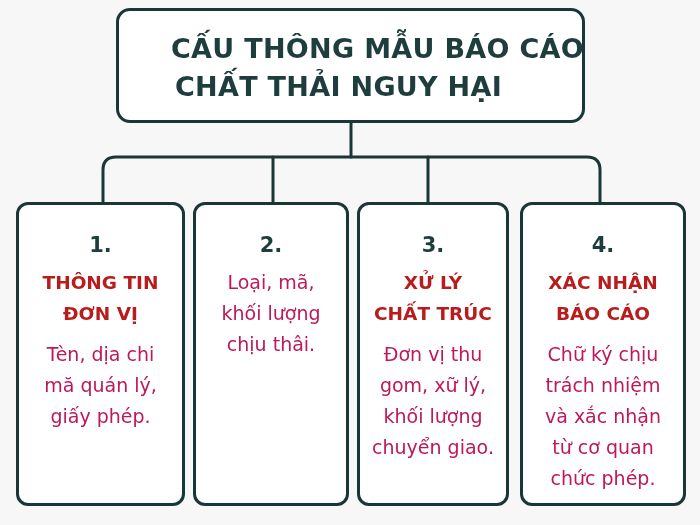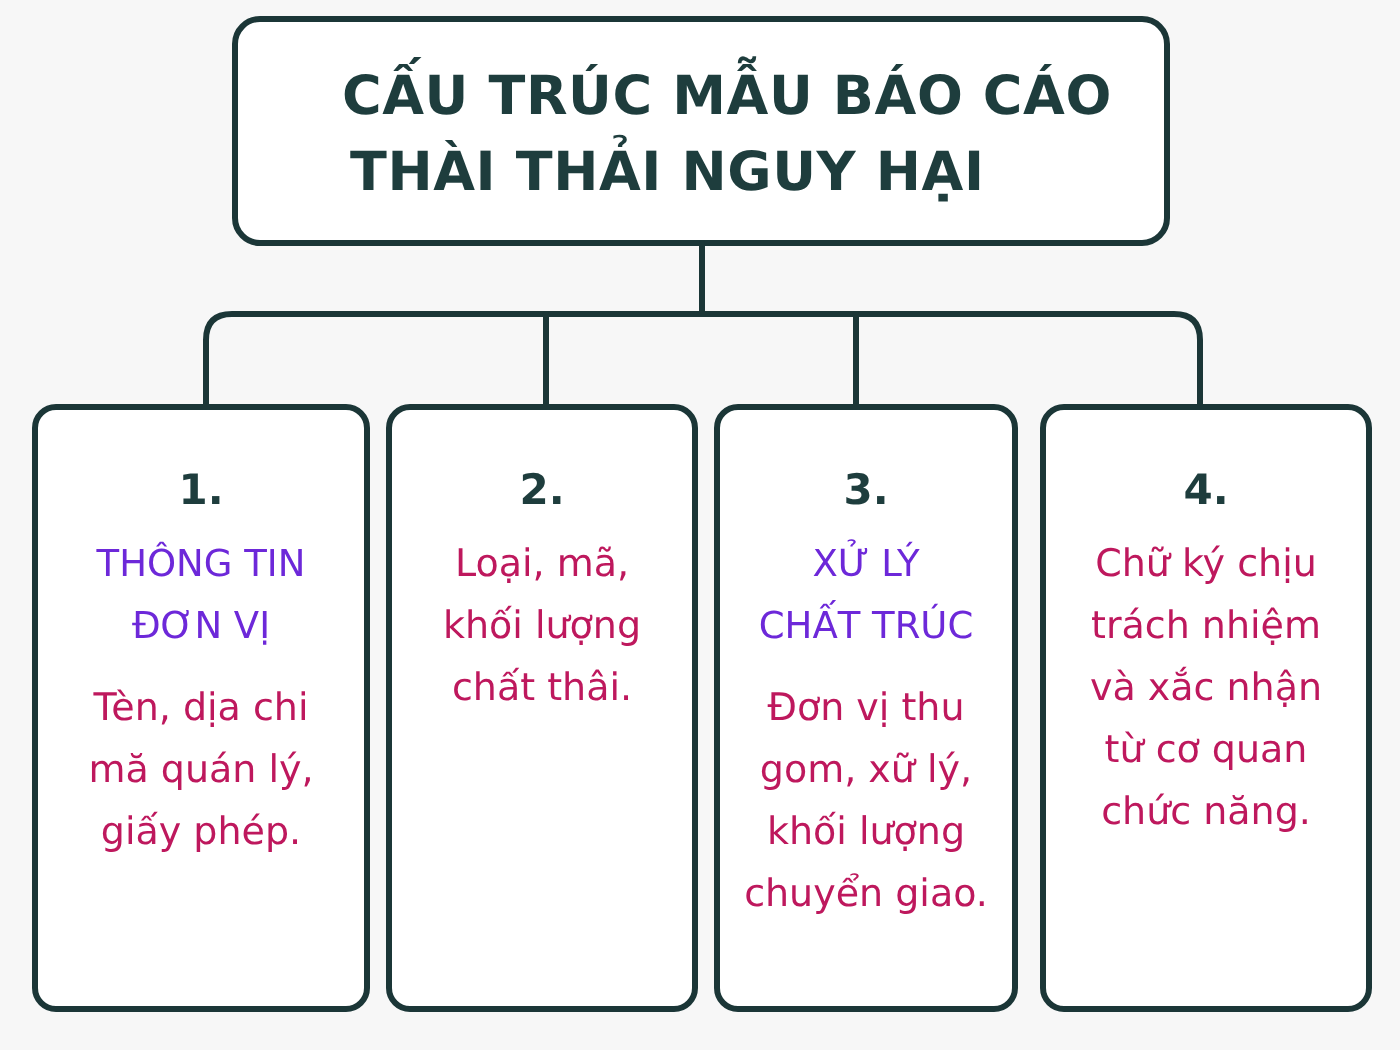--- a/index.html
+++ b/index.html
@@ -46,40 +46,40 @@
   }
   .card-num {
     margin-top: 28px;
     font-weight: bold;
     font-size: 21px;
     color: #1e3d3d;
     line-height: 24px;
   }
   .card-title {
     margin-top: 10px;
-    font-weight: normal;
+    font-weight: bold;
     font-size: 18.5px;
     line-height: 31px;
-    color: #6d28d9;
+    color: #b91c1c;
     white-space: pre-line;
   }
   .card-desc {
     margin-top: 10px;
     font-size: 19px;
     line-height: 31px;
     color: #be185d;
     white-space: pre-line;
   }
 </style>
 </head>
 <body>
 
 <div class="title-box">
-  <div class="title-line l1">CẤU TRÚC MẪU BÁO CÁO</div>
-  <div class="title-line l2">THÀI THẢI NGUY HẠI</div>
+  <div class="title-line l1">CẤU THÔNG MẪU BÁO CÁO</div>
+  <div class="title-line l2">CHẤT THẢI NGUY HẠI</div>
 </div>
 
 <svg class="connectors" width="700" height="525" viewBox="0 0 700 525">
   <g fill="none" stroke="#1b3637" stroke-width="3" stroke-linecap="round" stroke-linejoin="round">
 
     <path d="M351 122 L351 157"></path>
 
     <path d="M103 202 L103 170 Q103 157 116 157 L587 157 Q600 157 600 170 L600 202"></path>
 
     <path d="M273 157 L273 202"></path>
@@ -93,33 +93,35 @@
 ĐƠN VỊ</div>
   <div class="card-desc">Tèn, dịa chi
 mă quán lý,
 giấy phép.</div>
 </div>
 
 <div class="card" style="left:193px; width:156px;">
   <div class="card-num">2.</div>
   <div class="card-desc">Loại, mã,
 khối lượng
-chất thâi.</div>
+chịu thâi.</div>
 </div>
 
 <div class="card" style="left:357px; width:152px;">
   <div class="card-num">3.</div>
   <div class="card-title">XỬ LÝ
 CHẤT TRÚC</div>
   <div class="card-desc">Đơn vị thu
 gom, xữ lý,
 khối lượng
 chuyển giao.</div>
 </div>
 
 <div class="card" style="left:520px; width:166px;">
   <div class="card-num">4.</div>
+  <div class="card-title">XÁC NHẬN
+BÁO CÁO</div>
   <div class="card-desc">Chữ ký chịu
 trách nhiệm
 và xắc nhận
 từ cơ quan
-chức năng.</div>
+chức phép.</div>
 </div>
 
 </body></html>

